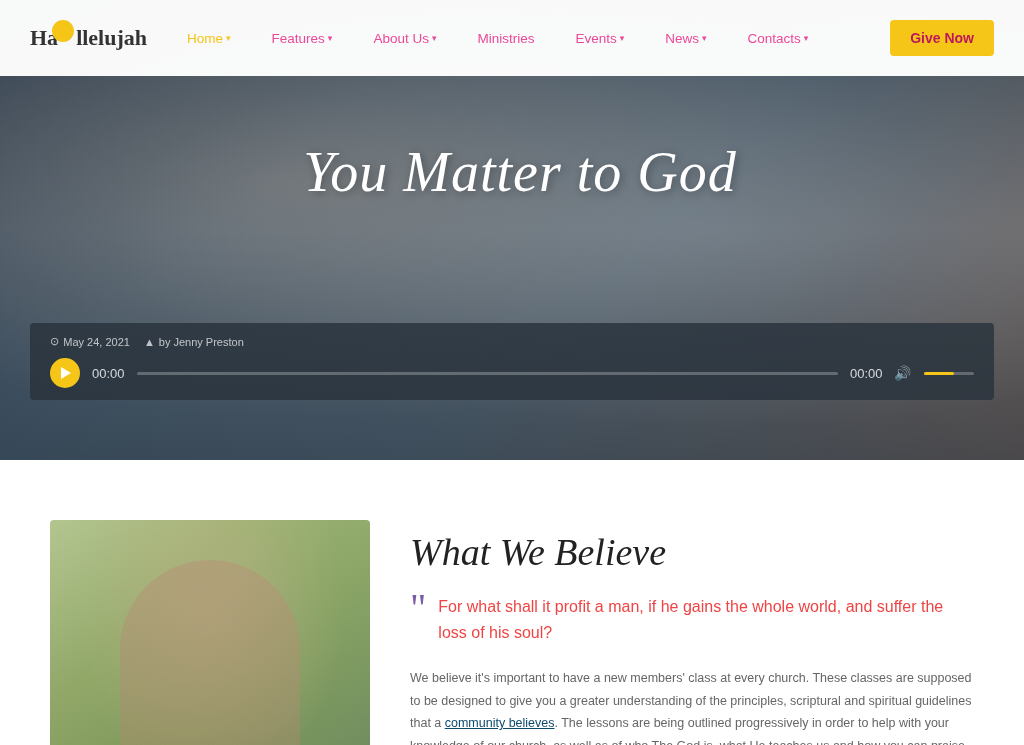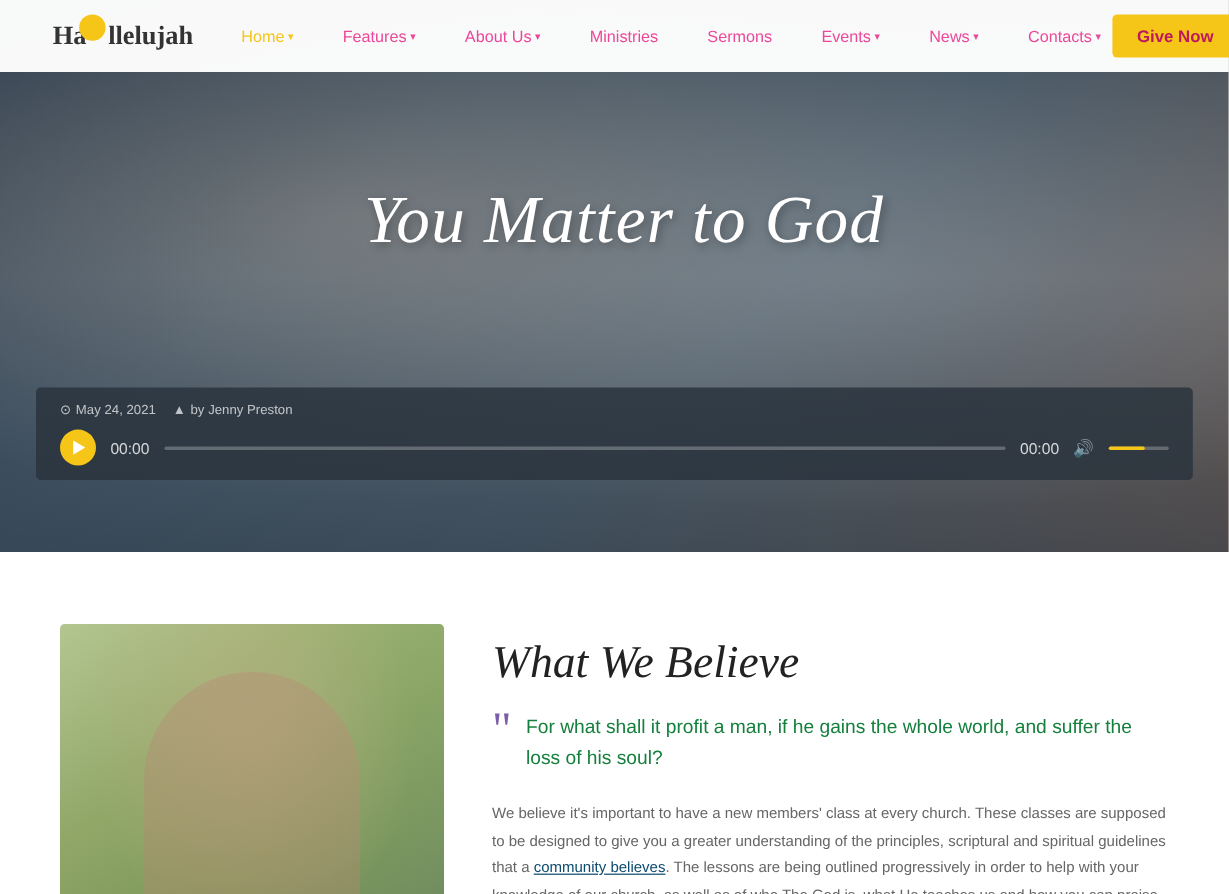--- a/index.html
+++ b/index.html
@@ -5,22 +5,22 @@
     * { margin: 0; padding: 0; box-sizing: border-box; }
     body { font-family: 'Arial', sans-serif; overflow-x: hidden; background: #fff; }
 
     
     .navbar {
       position: absolute;
       top: 0; left: 0; right: 0;
       z-index: 10;
       display: flex;
       align-items: center;
-      padding: 0 44px;
-      height: 60px;
+      padding: 0 30px;
+      height: 76px;
       background: rgba(255,255,255,0.97);
     }
     .logo {
       font-family: 'Georgia', cursive;
       font-size: 22px;
       font-weight: bold;
       color: #333;
       margin-right: 30px;
       white-space: nowrap;
       display: flex;
@@ -103,21 +103,20 @@
       left: 16px; right: 0;
       text-align: center;
       font-size: 56px;
       color: #fff;
       font-family: 'Georgia', cursive;
       font-style: italic;
       font-weight: 400;
       text-shadow: 2px 2px 8px rgba(0,0,0,0.3);
       z-index: 2;
       letter-spacing: 1px;
-      margin-top: 12px;
     }
     .hero-player-bar {
       position: absolute;
       bottom: 60px;
       left: 30px;
       right: 30px;
       background: rgba(40,50,60,0.82);
       border-radius: 4px;
       padding: 12px 20px;
       z-index: 3;
@@ -260,21 +259,21 @@
     .quote-mark {
       font-size: 40px;
       color: #7b5ea7;
       font-family: Georgia, serif;
       line-height: 1;
       margin-top: -6px;
       flex-shrink: 0;
     }
     .quote-text {
       font-size: 16px;
-      color: #15803d;
+      color: #ef4444;
       line-height: 1.6;
       font-weight: 500;
     }
     .body-text {
       font-size: 12.5px;
       color: #666;
       line-height: 1.8;
     }
     .link-text {
       color: #0c4a6e;
@@ -303,23 +302,20 @@
     <div class="nav-item">
       <span>Features</span>
       <span class="nav-arrow">▾</span>
     </div>
     <div class="nav-item">
       <span>About Us</span>
       <span class="nav-arrow">▾</span>
     </div>
     <div class="nav-item">
       <span>Ministries</span>
-    </div>
-    <div class="nav-item">
-      <span>Sermons</span>
     </div>
     <div class="nav-item">
       <span>Events</span>
       <span class="nav-arrow">▾</span>
     </div>
     <div class="nav-item">
       <span>News</span>
       <span class="nav-arrow">▾</span>
     </div>
     <div class="nav-item">

